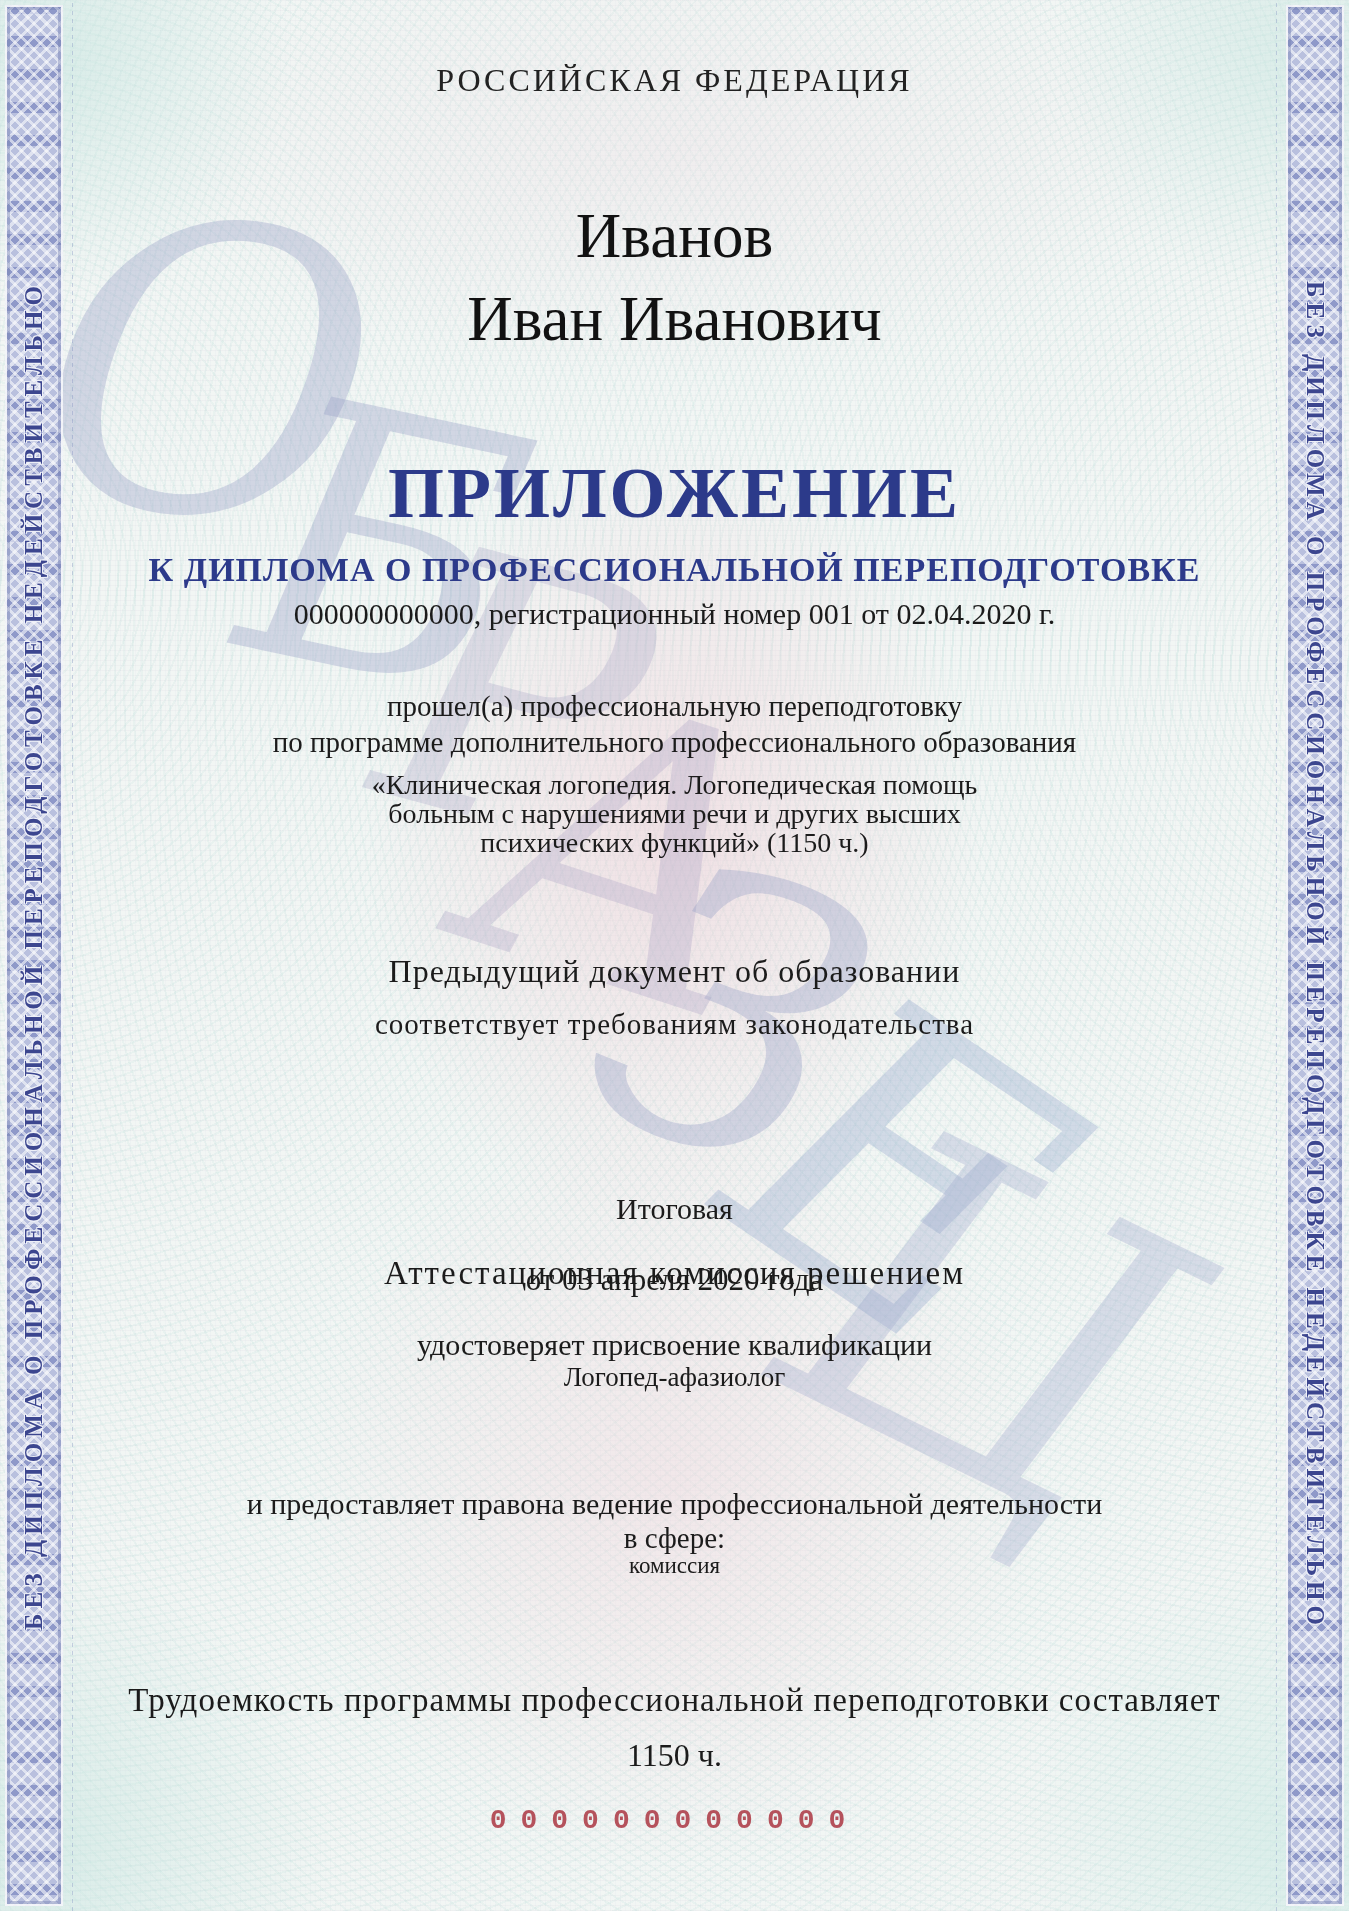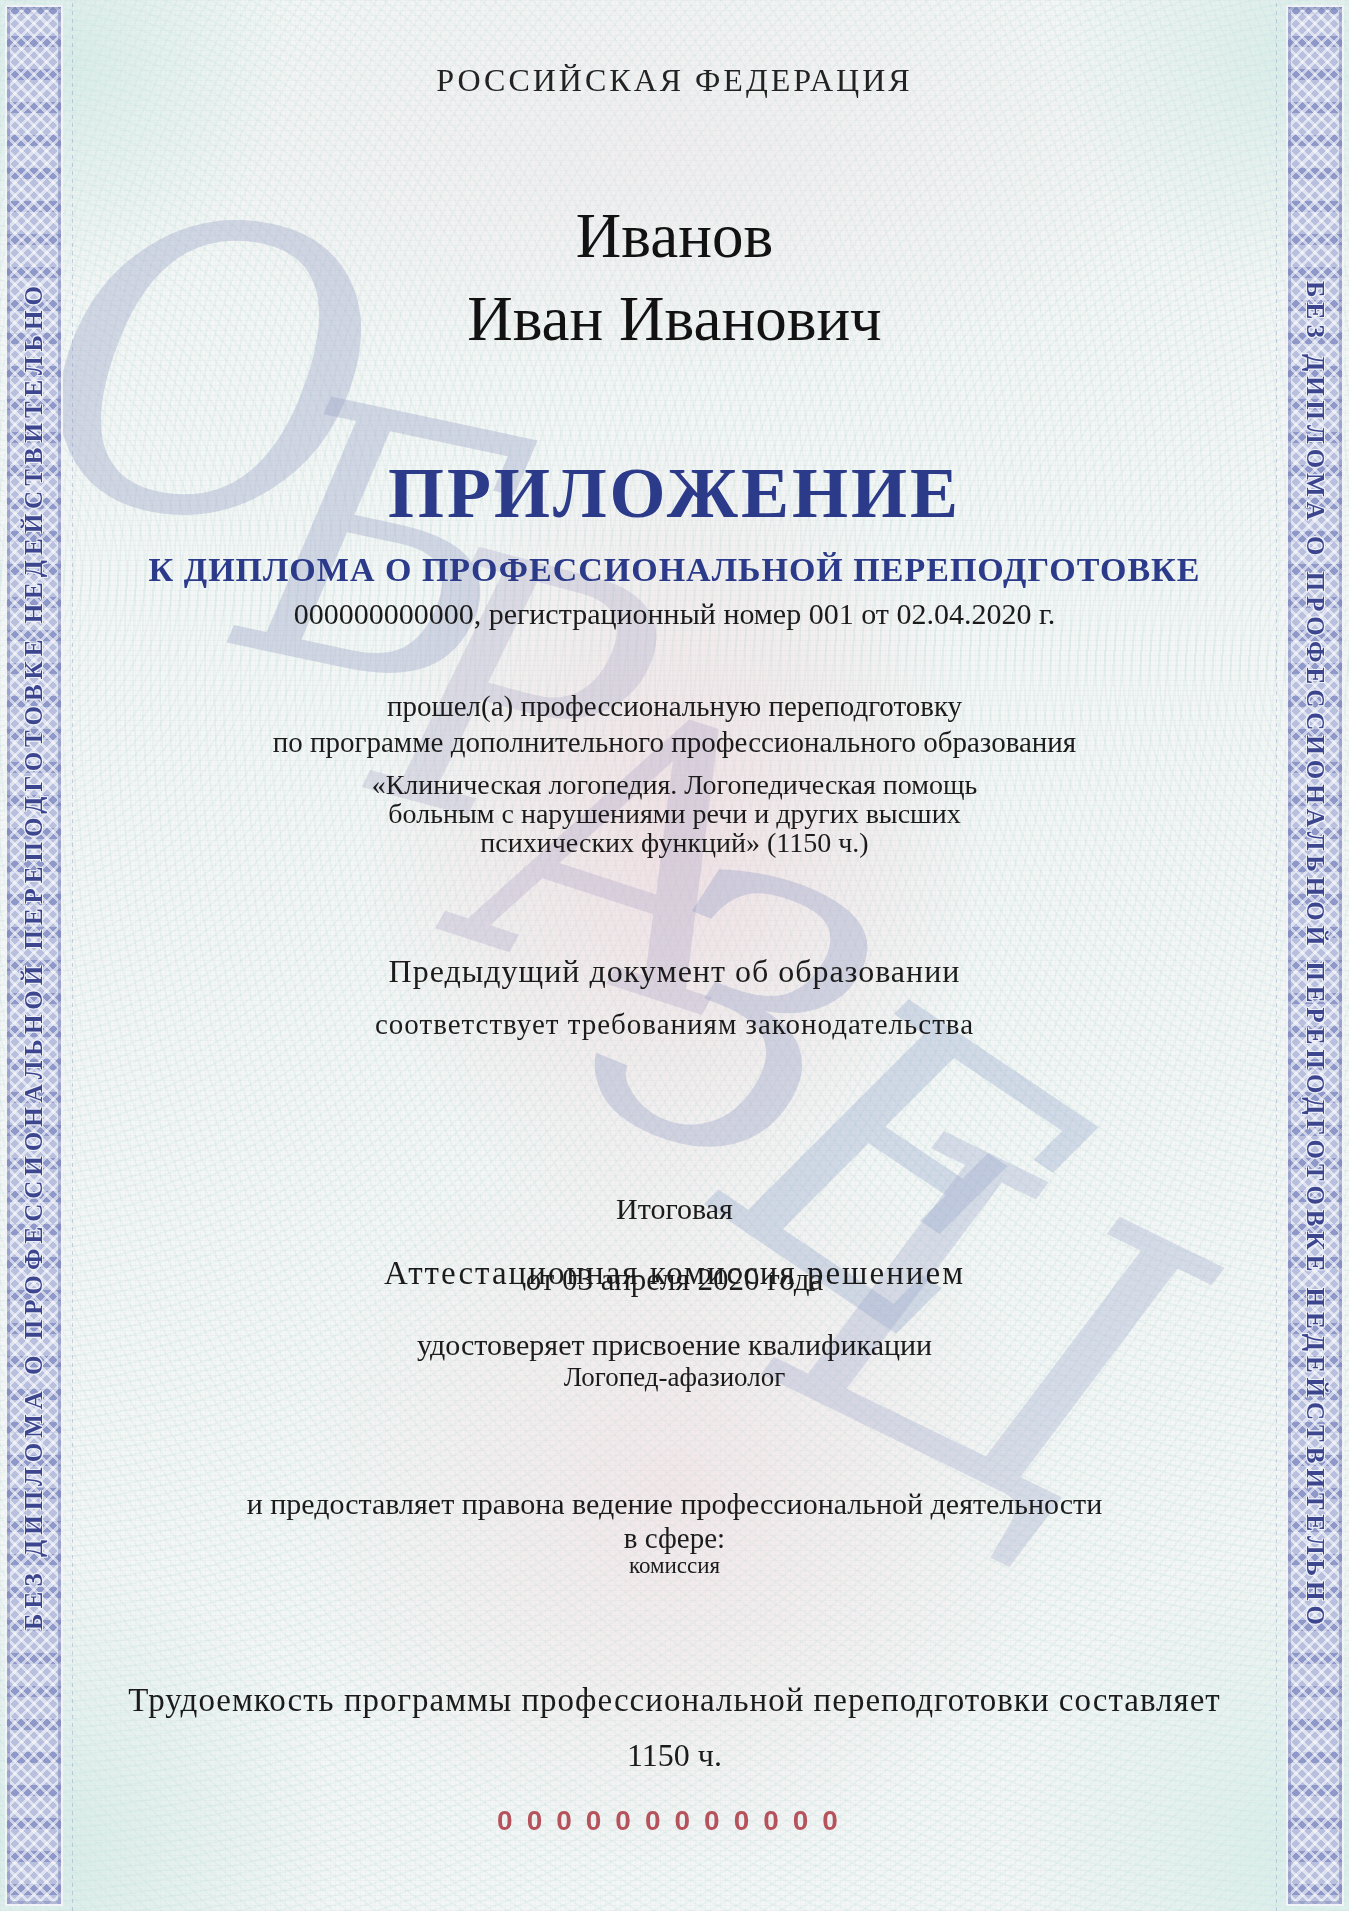--- a/index.html
+++ b/index.html
@@ -83,21 +83,21 @@
   .comm2     {top:1223px;font-size:33px;letter-spacing:2px;margin-top:32px;}
   .comm3     {top:1262px;font-size:31px;}
   .qual1     {top:1328px;font-size:30px;}
   .qual2     {top:1362px;font-size:27px;}
   .rights1   {top:1487px;font-size:30px;}
   .rights2   {top:1522px;font-size:29px;}
   .rights3   {top:1553px;font-size:23px;}
   .workload  {top:1650px;font-size:33px;letter-spacing:1px;margin-top:32px;}
   .hours     {top:1737px;font-size:32px;text-align:center;}
   .serial-red{top:1805px;font-size:28px;font-weight:bold;letter-spacing:14px;color:#b5525c;
-              font-family:Liberation Sans, sans-serif;}
+              font-family:Liberation Mono, monospace;}
 </style>
 </head>
 <body>
 
 <div class="page">
 
   <div class="watermark">
     <span class="wm wm0">О</span>
     <span class="wm wm1">Б</span>
     <span class="wm wm2">Р</span>

